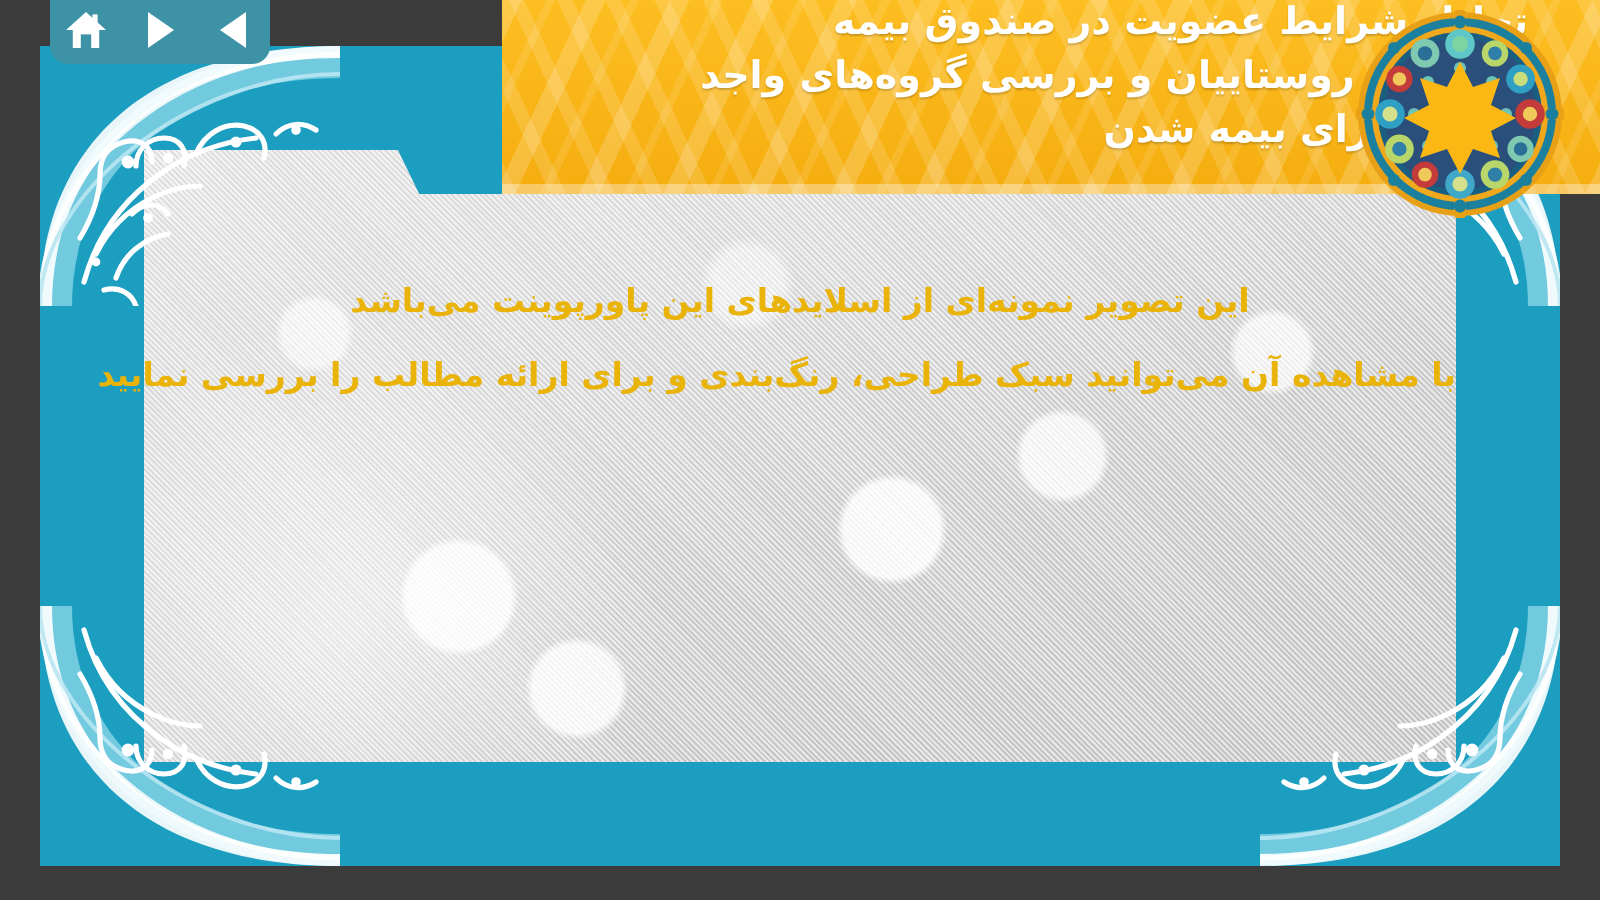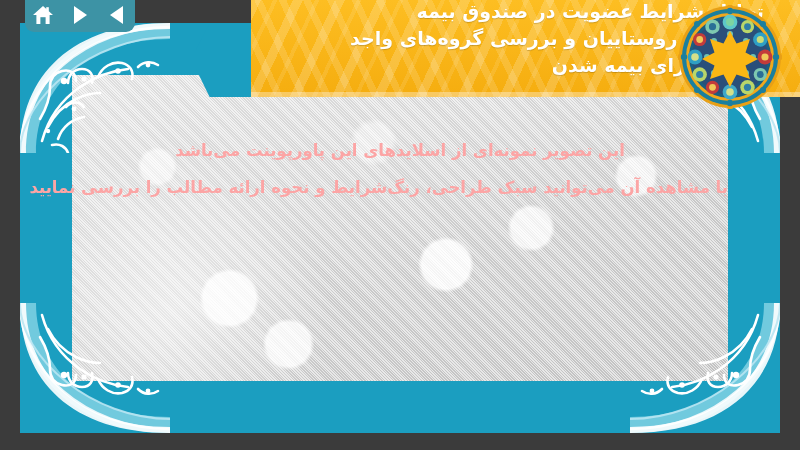--- a/index.html
+++ b/index.html
@@ -182,21 +182,21 @@
   }
 
   
   .body-text {
     position: absolute;
     left: 72px;
     top: 132px;
     width: 656px;
     direction: rtl;
     text-align: center;
-    color: #fca5a5;
+    color: #eab308;
     font-size: 16.5px;
     line-height: 37px;
     font-weight: 600;
     z-index: 20;
   }
   .body-text .bline { display: block; white-space: nowrap; }
 </style>
 </head>
 <body>
 
@@ -390,16 +390,16 @@
         <circle cx="19" cy="19" r="3"></circle>
           <circle cx="85" cy="19" r="3"></circle>
         <circle cx="19" cy="85" r="3"></circle>
           <circle cx="85" cy="85" r="3"></circle>
       </g>
     </svg>
   </div>
 
   <div class="body-text">
     <span class="bline">این تصویر نمونه‌ای از اسلایدهای این پاورپوینت می‌باشد</span>
-    <span class="bline">با مشاهده آن می‌توانید سبک طراحی، رنگ‌شرایط و نحوه ارائه مطالب را بررسی نمایید</span>
+    <span class="bline">با مشاهده آن می‌توانید سبک طراحی، رنگ‌بندی و برای ارائه مطالب را بررسی نمایید</span>
   </div>
 
 </div>
 
 </body></html>

